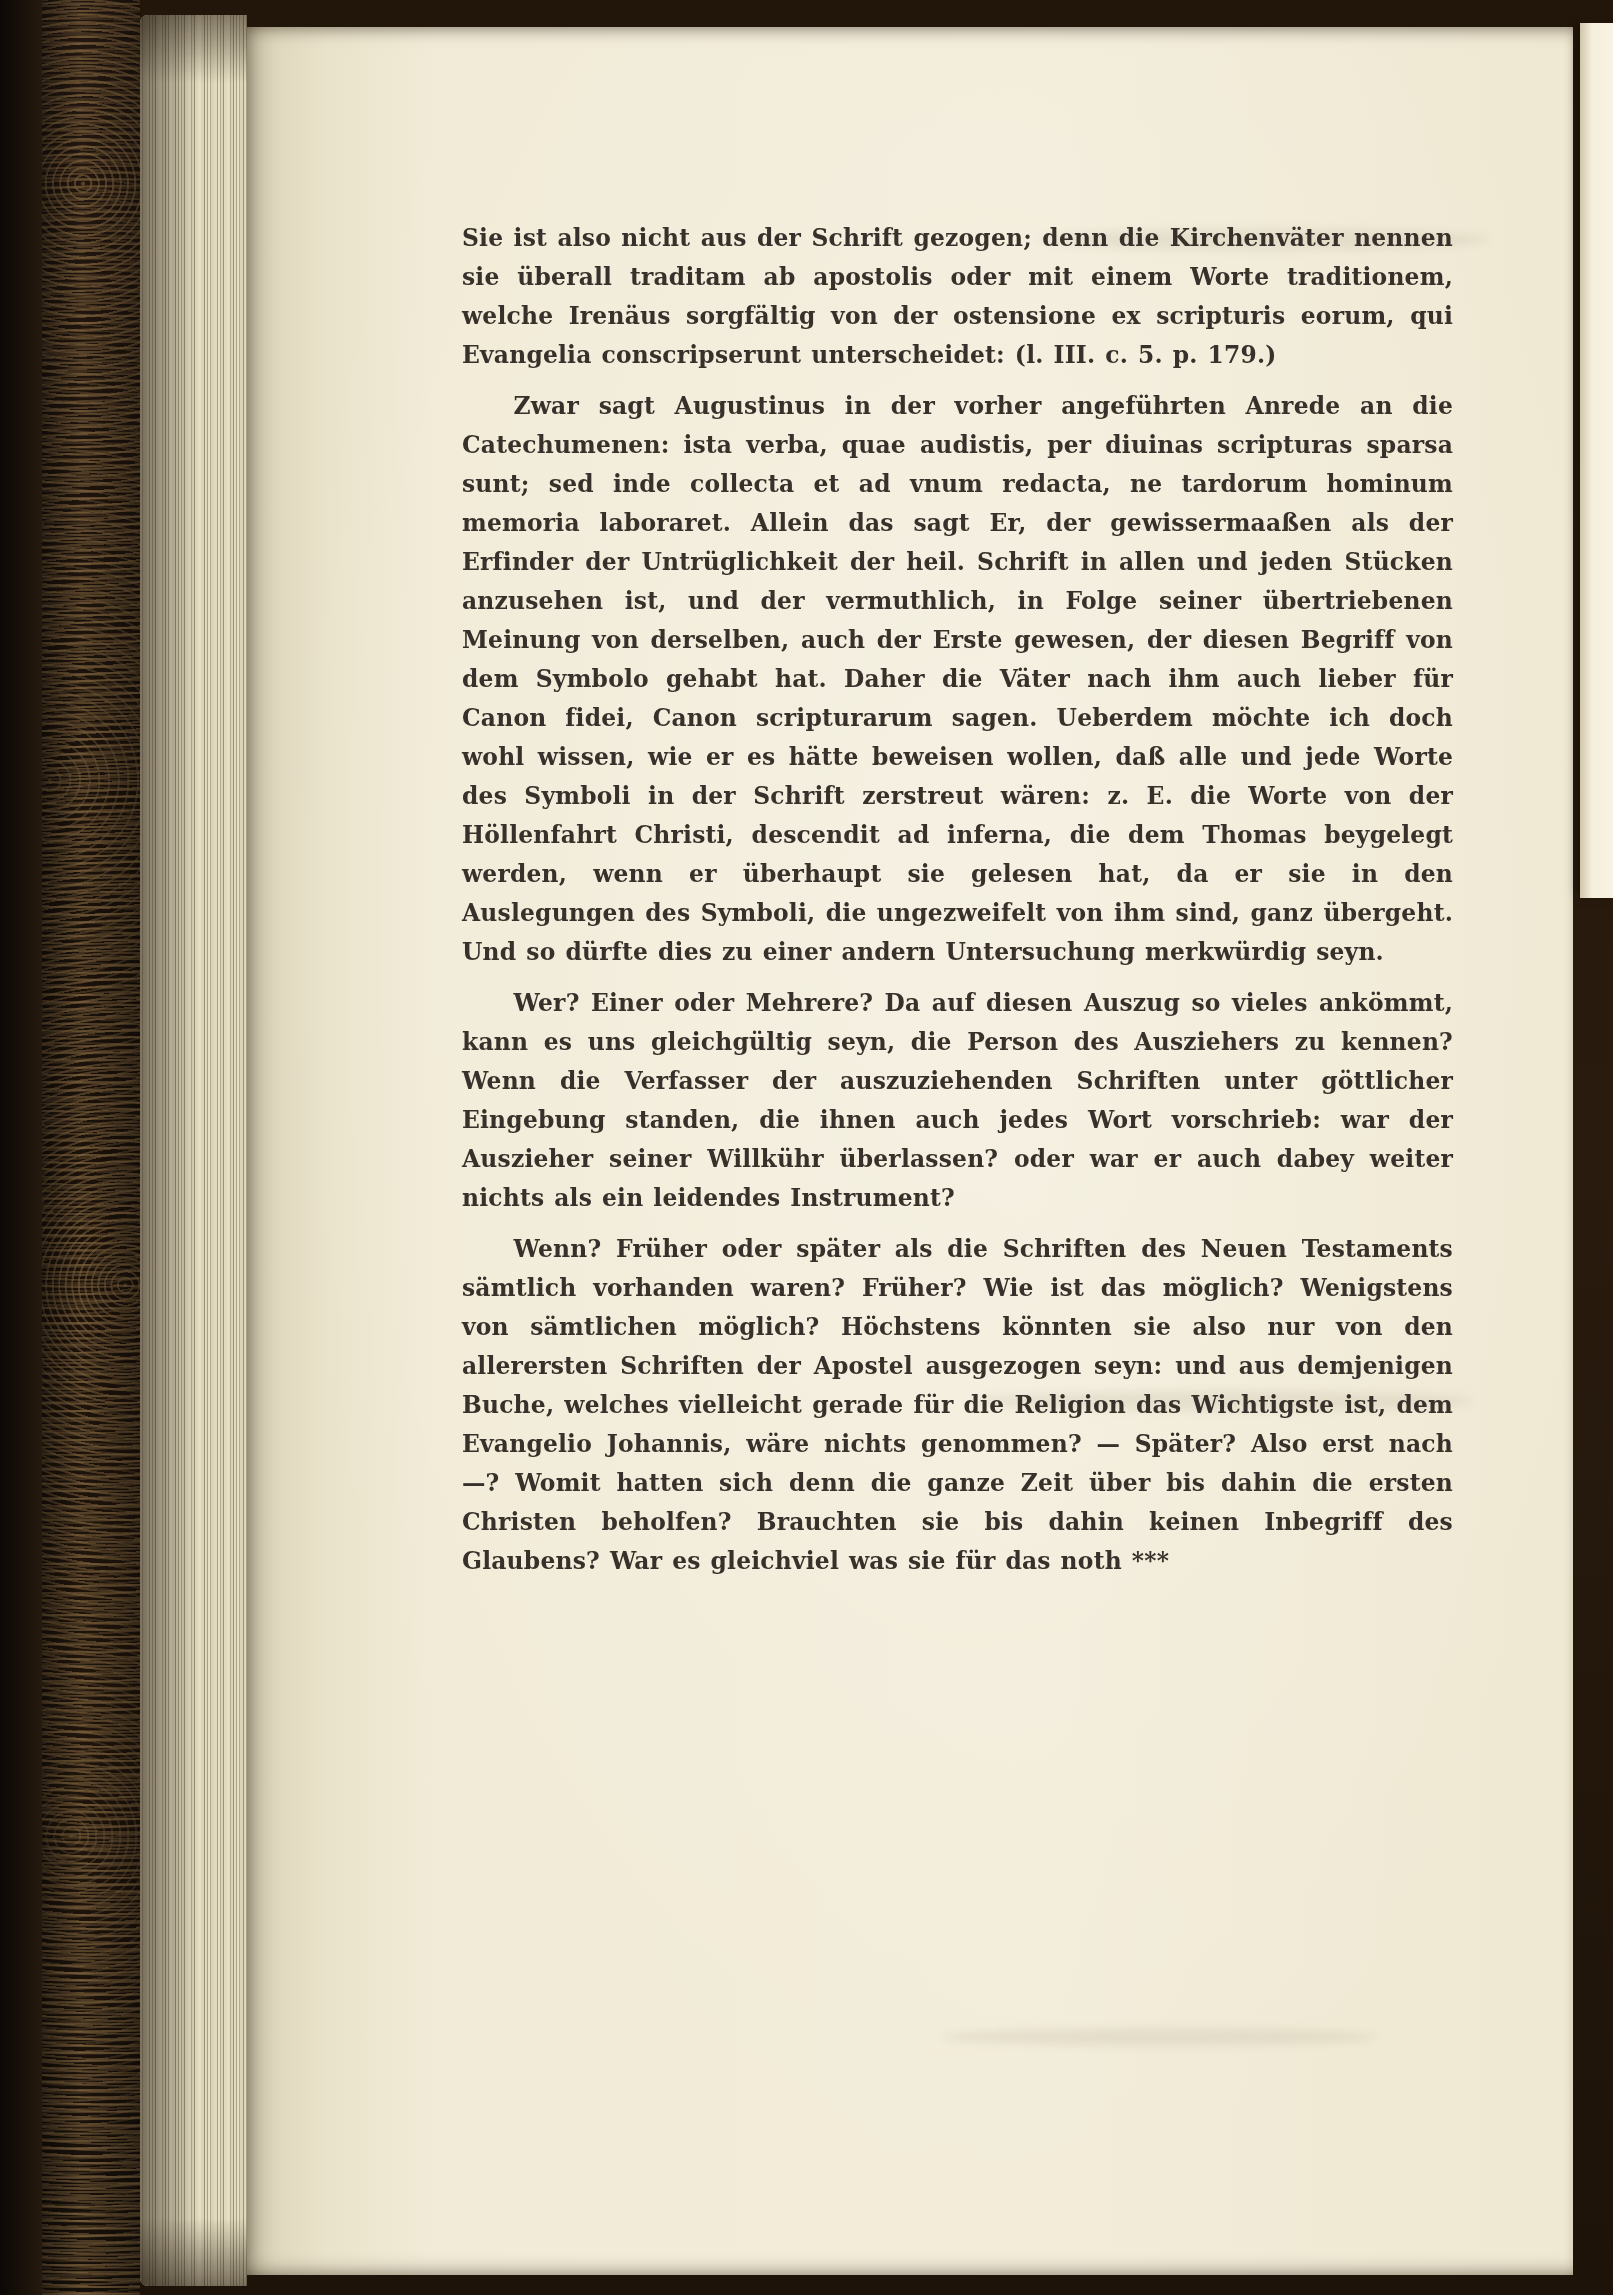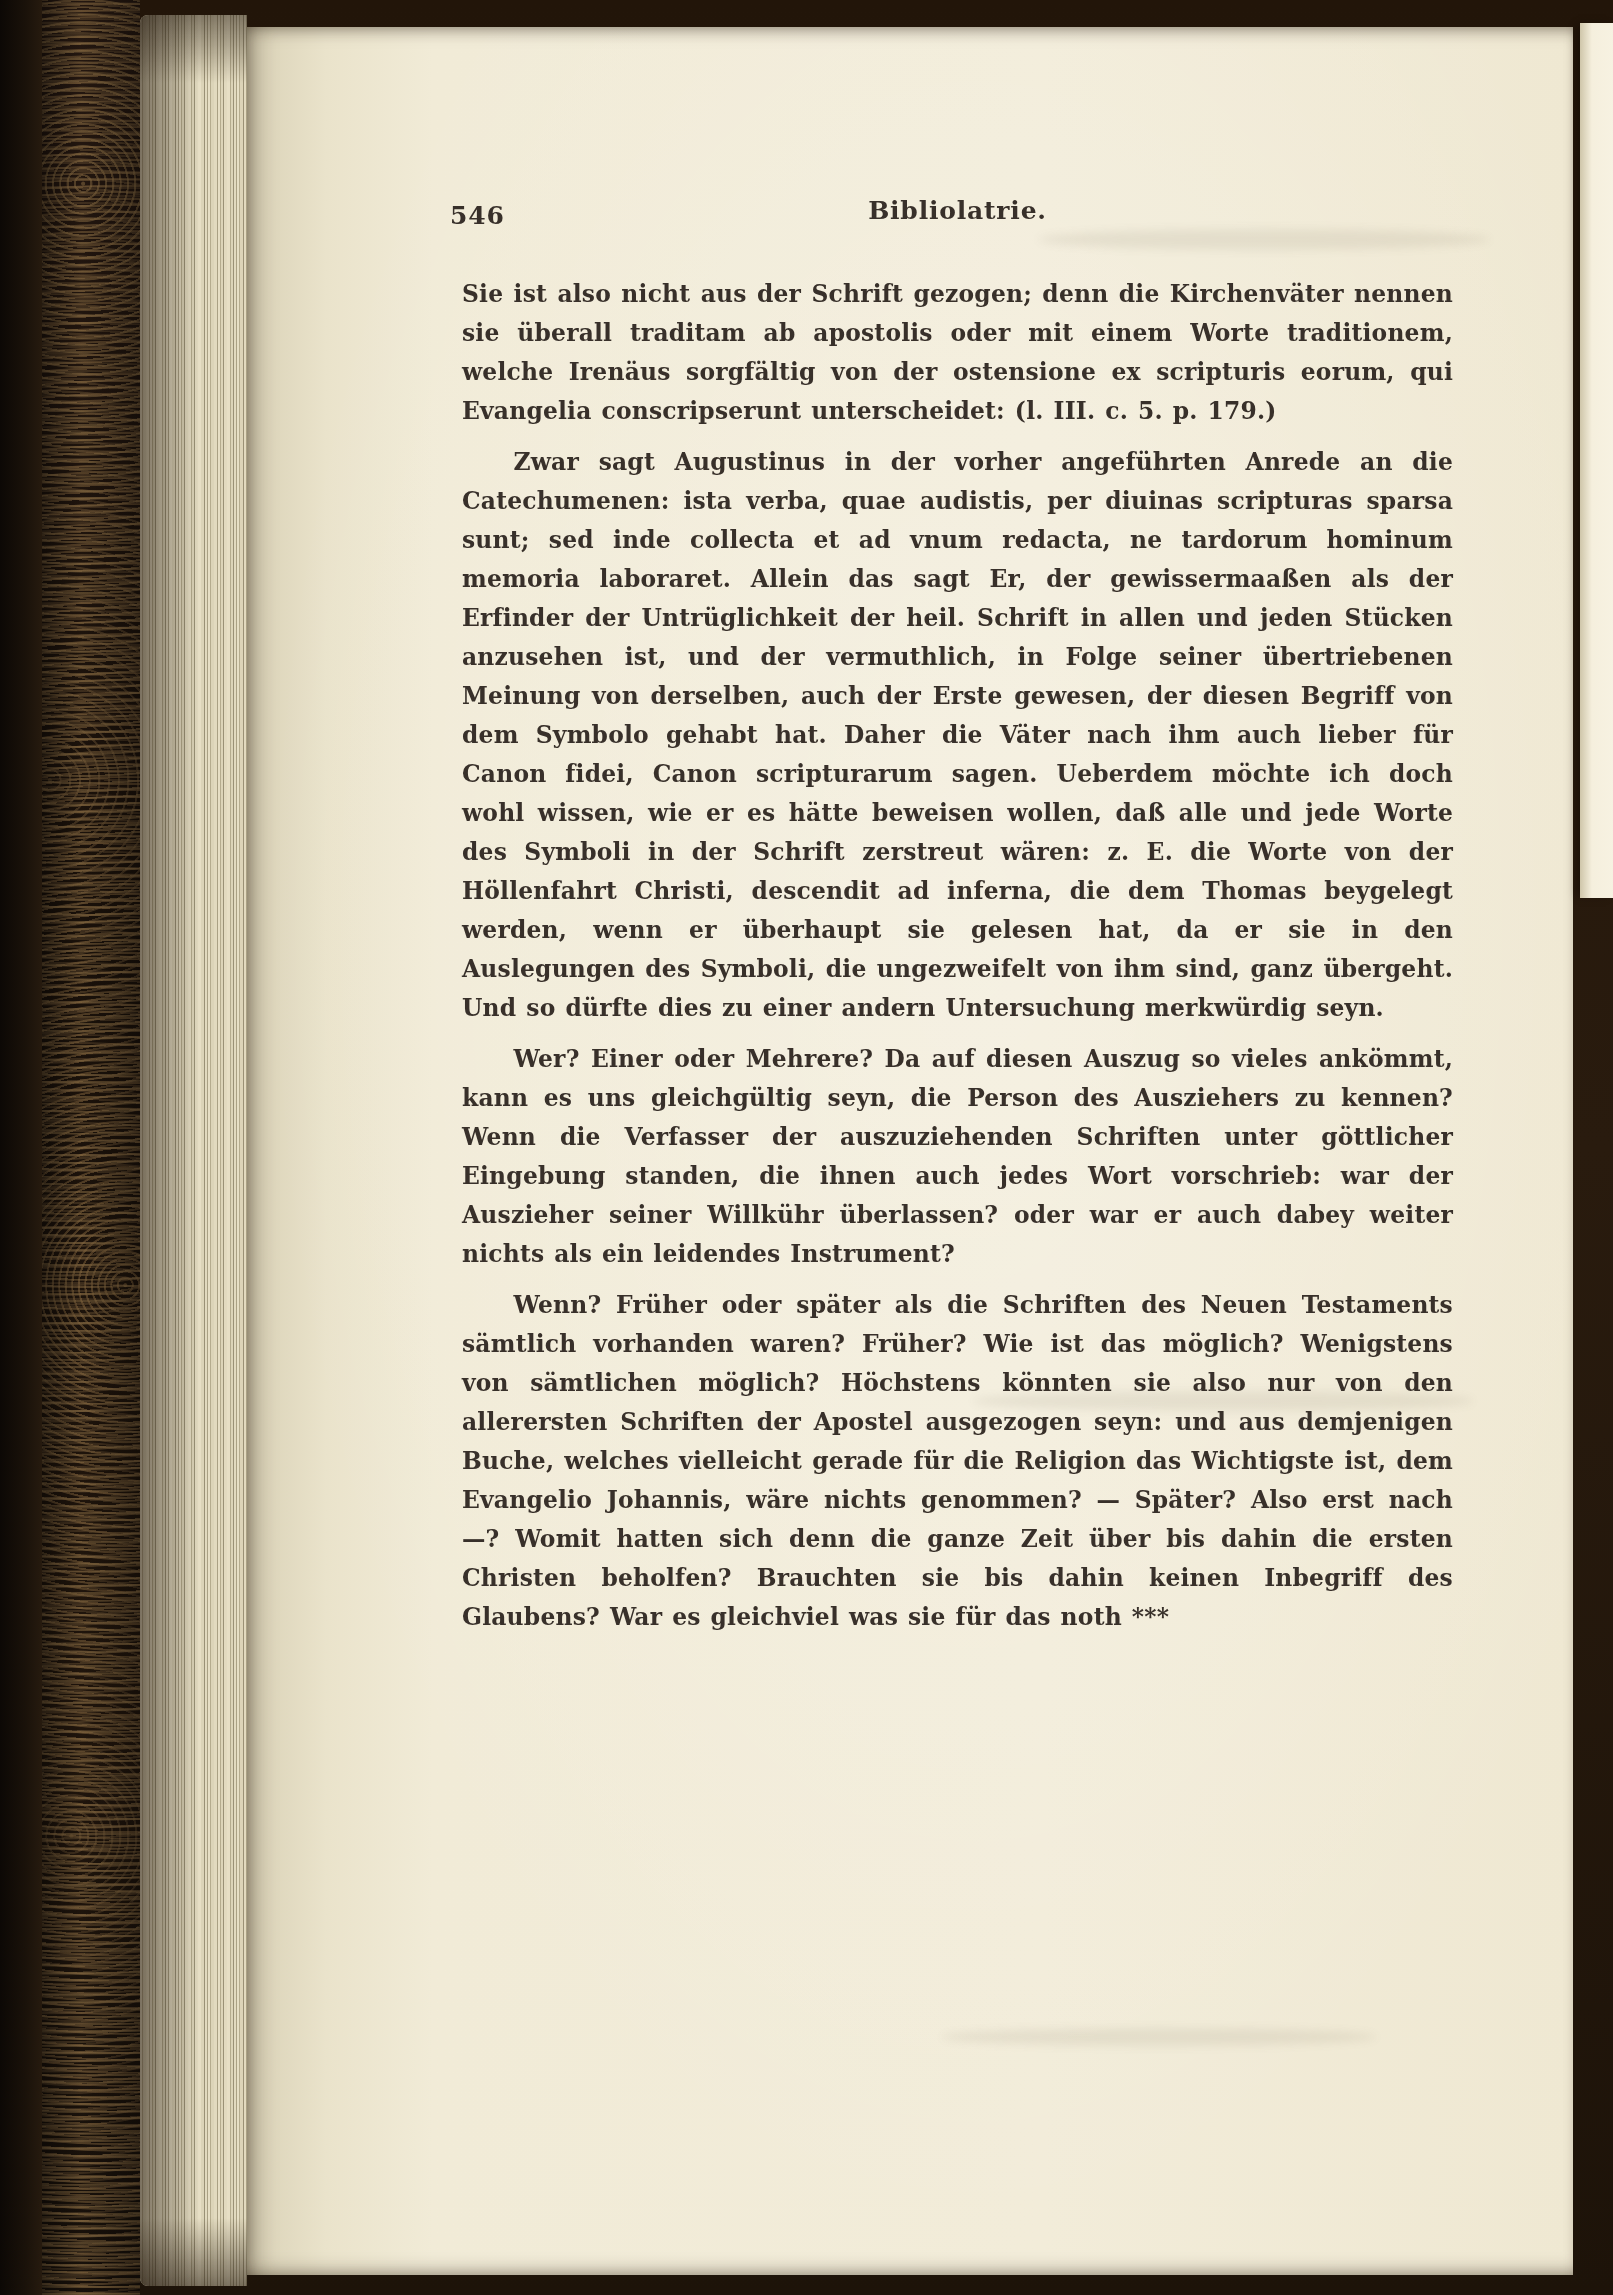--- a/index.html
+++ b/index.html
@@ -103,24 +103,20 @@
   <div class="page-edges"></div>
 
   <div class="page">
 
     <div class="smudge s1"></div>
     <div class="smudge s2"></div>
     <div class="smudge s3"></div>
 
     <div class="content">
 
-      <div class="page-header">
-        <span class="folio">546</span>
-        <span class="running-head">Bibliolatrie.</span>
-      </div>
 
       <div class="text">
         <p>Sie ist also nicht aus der Schrift gezogen; denn die Kirchenväter nennen sie überall traditam ab apostolis oder mit einem Worte traditionem, welche Irenäus sorgfältig von der ostensione ex scripturis eorum, qui Evangelia conscripserunt unterscheidet: (l. III. c. 5. p. 179.)</p>
         <p>Zwar sagt Augustinus in der vorher angeführten Anrede an die Catechumenen: ista verba, quae audistis, per diuinas scripturas sparsa sunt; sed inde collecta et ad vnum redacta, ne tardorum hominum memoria laboraret. Allein das sagt Er, der gewissermaaßen als der Erfinder der Untrüglichkeit der heil. Schrift in allen und jeden Stücken anzusehen ist, und der vermuthlich, in Folge seiner übertriebenen Meinung von derselben, auch der Erste gewesen, der diesen Begriff von dem Symbolo gehabt hat. Daher die Väter nach ihm auch lieber für Canon fidei, Canon scripturarum sagen. Ueberdem möchte ich doch wohl wissen, wie er es hätte beweisen wollen, daß alle und jede Worte des Symboli in der Schrift zerstreut wären: z. E. die Worte von der Höllenfahrt Christi, descendit ad inferna, die dem Thomas beygelegt werden, wenn er überhaupt sie gelesen hat, da er sie in den Auslegungen des Symboli, die ungezweifelt von ihm sind, ganz übergeht. Und so dürfte dies zu einer andern Untersuchung merkwürdig seyn.</p>
         <p>Wer? Einer oder Mehrere? Da auf diesen Auszug so vieles ankömmt, kann es uns gleichgültig seyn, die Person des Ausziehers zu kennen? Wenn die Verfasser der auszuziehenden Schriften unter göttlicher Eingebung standen, die ihnen auch jedes Wort vorschrieb: war der Auszieher seiner Willkühr überlassen? oder war er auch dabey weiter nichts als ein leidendes Instrument?</p>
         <p>Wenn? Früher oder später als die Schriften des Neuen Testaments sämtlich vorhanden waren? Früher? Wie ist das möglich? Wenigstens von sämtlichen möglich? Höchstens könnten sie also nur von den allerersten Schriften der Apostel ausgezogen seyn: und aus demjenigen Buche, welches vielleicht gerade für die Religion das Wichtigste ist, dem Evangelio Johannis, wäre nichts genommen? — Später? Also erst nach —? Womit hatten sich denn die ganze Zeit über bis dahin die ersten Christen beholfen? Brauchten sie bis dahin keinen Inbegriff des Glaubens? War es gleichviel was sie für das noth ***</p>
       </div>
 
     </div>
   </div>

